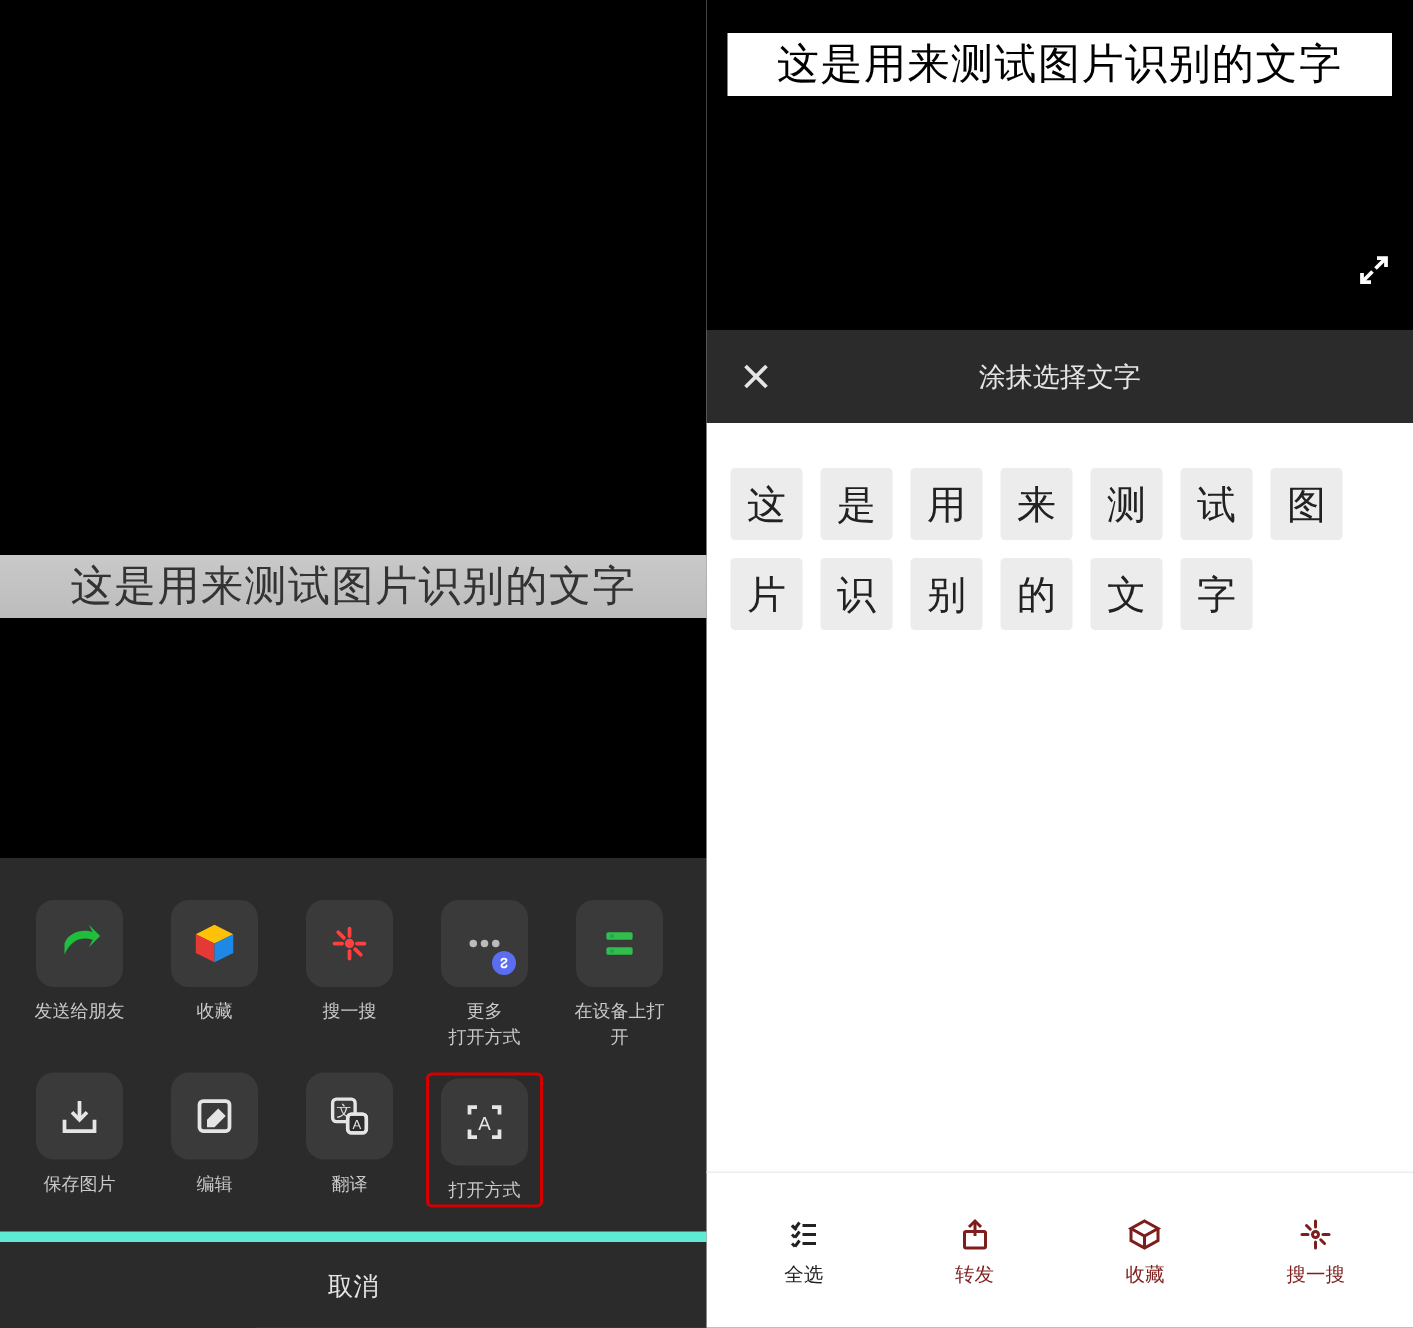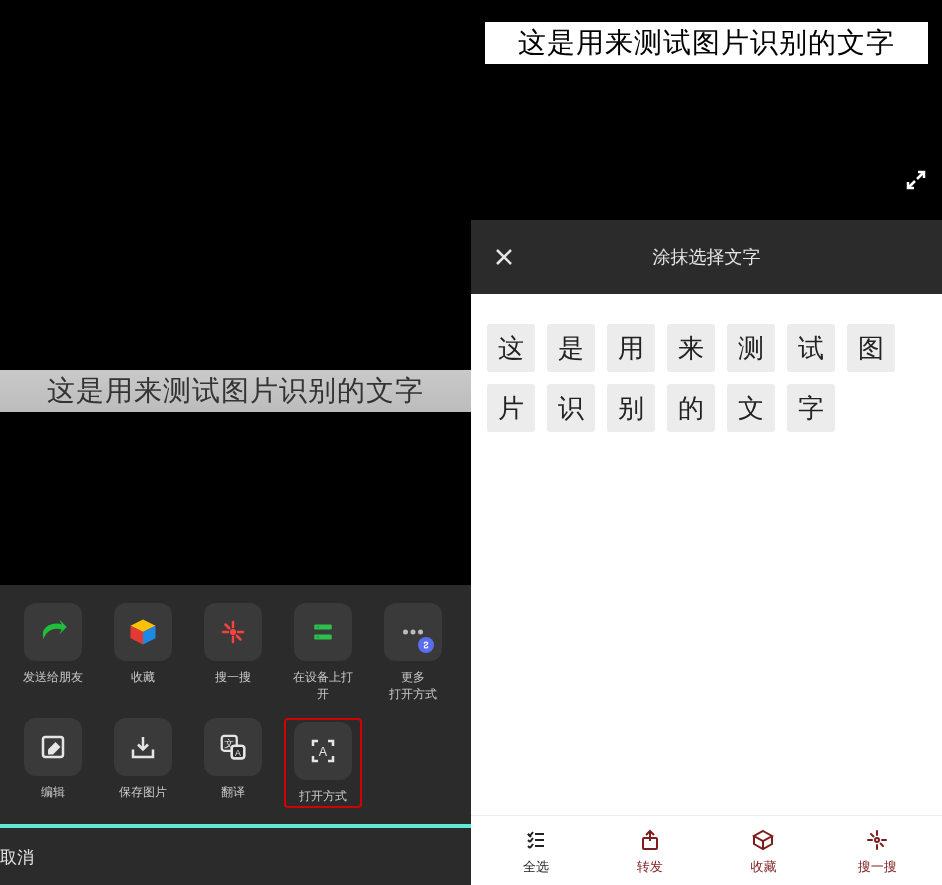--- a/index.html
+++ b/index.html
@@ -38,21 +38,21 @@
     color: #333;
     font-size: 28px;
     display: flex;
     align-items: center;
     justify-content: center;
     letter-spacing: 1px;
   }
 
   .action-sheet {
     background: #2b2b2b;
-    padding-top: 18px;
+    padding-top: 28px;
   }
   .action-row {
     display: flex;
     gap: 12px;
     padding: 0 14px 16px 14px;
   }
   .action-item {
     width: 78px;
     display: flex;
     flex-direction: column;
@@ -75,22 +75,23 @@
     font-size: 12px;
     line-height: 1.35;
     white-space: pre-line;
   }
   .highlight-red {
     border: 2px solid #d40000;
     border-radius: 4px;
     padding: 2px;
   }
   .cancel-bar {
-    border-top: 4px solid #5eead4;
+    border-top: 7px solid #5eead4;
     padding: 18px 0 16px 0;
+    text-align: center;
     color: #e5e5e5;
     font-size: 17px;
   }
 
   
   .right-panel {
     width: 471px;
     height: 885px;
     background: #fff;
     display: flex;
@@ -122,21 +123,21 @@
     bottom: 28px;
     width: 24px;
     height: 24px;
     color: #fff;
     display: flex;
     align-items: center;
     justify-content: center;
   }
 
   .selection-header {
-    height: 74px;
+    height: 62px;
     background: #2b2b2b;
     display: flex;
     align-items: center;
     position: relative;
   }
   .close-x {
     position: absolute;
     left: 18px;
     color: #e5e5e5;
     font-size: 22px;
@@ -166,21 +167,21 @@
     color: #222;
     font-size: 26px;
     display: flex;
     align-items: center;
     justify-content: center;
     border-radius: 3px;
   }
 
   .bottom-toolbar {
     margin-top: auto;
-    height: 70px;
+    height: 104px;
     display: flex;
     justify-content: space-around;
     align-items: center;
     border-top: 1px solid #eee;
     padding: 8px 8px 6px 8px;
   }
   .tool-item {
     display: flex;
     flex-direction: column;
     align-items: center;
@@ -255,70 +256,70 @@
             <line x1="6" y1="6" x2="9" y2="9" stroke="#ff4040" stroke-width="2" stroke-linecap="round"></line>
             <line x1="15" y1="15" x2="18" y2="18" stroke="#ff4040" stroke-width="2" stroke-linecap="round"></line>
           </svg>
         </div>
         <div class="action-label">搜一搜</div>
       </div>
 
       <div class="action-item">
         <div class="action-icon-box">
           <svg class="svg-icon" viewBox="0 0 24 24">
-            <rect x="5" y="6" width="14" height="4" rx="1" fill="#2fbf4a"></rect>
-            <rect x="5" y="14" width="14" height="4" rx="1" fill="#2fbf4a"></rect>
-            <circle cx="8" cy="8" r="1" fill="#1a5"></circle>
-            <circle cx="8" cy="16" r="1" fill="#1a5"></circle>
-          </svg>
-        </div>
-        <div class="action-label">在设备上打
-开</div>
-      </div>
-
-      <div class="action-item">
-        <div class="action-icon-box">
-          <svg class="svg-icon" viewBox="0 0 24 24">
             <circle cx="6" cy="12" r="2" fill="#bbb"></circle>
             <circle cx="12" cy="12" r="2" fill="#bbb"></circle>
             <circle cx="18" cy="12" r="2" fill="#bbb"></circle>
           </svg>
           <div class="more-badge">
             <svg viewBox="0 0 24 24">
                 <path d="M8 8 C8 4 16 4 16 8 C16 12 8 12 8 16 C8 20 16 20 16 16" stroke="#fff" stroke-width="3" fill="none" stroke-linecap="round"></path>
               </svg>
           </div>
         </div>
         <div class="action-label">更多
 打开方式</div>
       </div>
 
+      <div class="action-item">
+        <div class="action-icon-box">
+          <svg class="svg-icon" viewBox="0 0 24 24">
+            <rect x="5" y="6" width="14" height="4" rx="1" fill="#2fbf4a"></rect>
+            <rect x="5" y="14" width="14" height="4" rx="1" fill="#2fbf4a"></rect>
+            <circle cx="8" cy="8" r="1" fill="#1a5"></circle>
+            <circle cx="8" cy="16" r="1" fill="#1a5"></circle>
+          </svg>
+        </div>
+        <div class="action-label">在设备上打
+开</div>
+      </div>
+
     </div>
 
     <div class="action-row">
-
-      <div class="action-item">
-        <div class="action-icon-box">
-          <svg class="svg-icon" viewBox="0 0 24 24" fill="none" stroke="#e5e5e5" stroke-width="2">
-            <rect x="4" y="4" width="16" height="16" rx="2"></rect>
-            <path d="M14 8 L18 12 L12 18 L8 18 L8 14 Z" fill="#e5e5e5" stroke="none"></path>
-          </svg>
-        </div>
-        <div class="action-label">编辑</div>
-      </div>
 
       <div class="action-item">
         <div class="action-icon-box">
           <svg class="svg-icon" viewBox="0 0 24 24" fill="none" stroke="#e5e5e5" stroke-width="2">
             <path d="M12 4 L12 14"></path>
               <path d="M8 10 L12 14 L16 10"></path>
             <path d="M4 14 L4 20 L20 20 L20 14"></path>
           </svg>
         </div>
         <div class="action-label">保存图片</div>
+      </div>
+
+      <div class="action-item">
+        <div class="action-icon-box">
+          <svg class="svg-icon" viewBox="0 0 24 24" fill="none" stroke="#e5e5e5" stroke-width="2">
+            <rect x="4" y="4" width="16" height="16" rx="2"></rect>
+            <path d="M14 8 L18 12 L12 18 L8 18 L8 14 Z" fill="#e5e5e5" stroke="none"></path>
+          </svg>
+        </div>
+        <div class="action-label">编辑</div>
       </div>
 
 
       <div class="action-item">
         <div class="action-icon-box">
           <svg class="svg-icon" viewBox="0 0 24 24" fill="none" stroke="#e5e5e5" stroke-width="1.8">
             <rect x="3" y="3" width="12" height="12" rx="2"></rect>
             <text x="9" y="12" font-size="8" text-anchor="middle" fill="#e5e5e5" stroke="none">文</text>
             <rect x="11" y="11" width="10" height="10" rx="2" fill="#2b2b2b"></rect>
             <rect x="11" y="11" width="10" height="10" rx="2"></rect>

